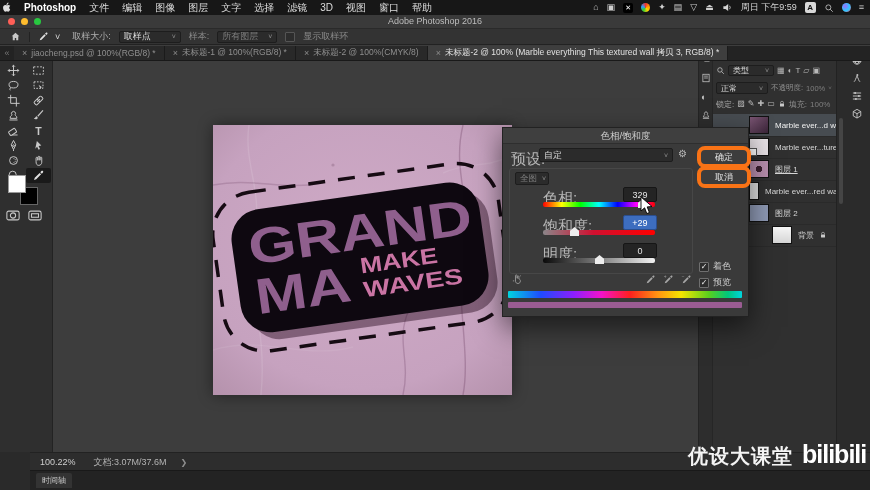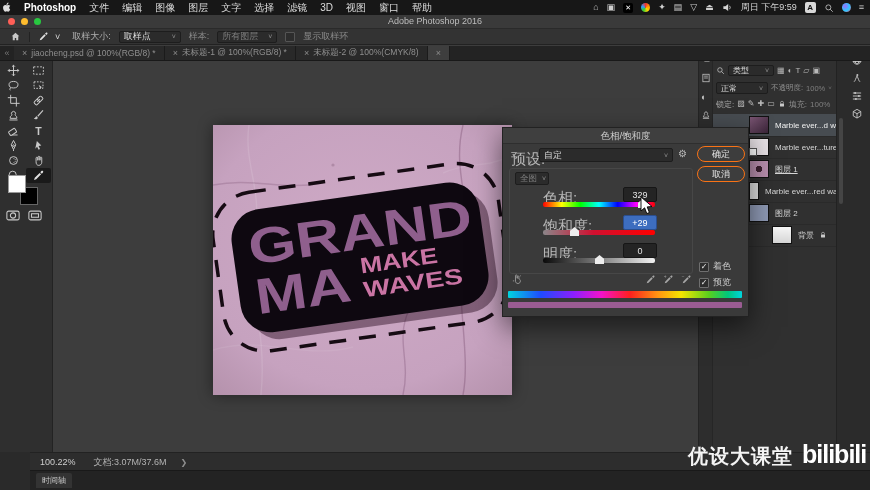--- a/index.html
+++ b/index.html
@@ -55,21 +55,21 @@
   #artwork{left:213px;top:125px;z-index:2;box-shadow:0 0 14px rgba(0,0,0,.45);}
   
   #dialog{left:502px;top:127px;width:245px;height:188px;background:#3a3a3a;border:1px solid #222;
           box-shadow:0 10px 26px rgba(0,0,0,.55);z-index:40;font-size:9px;}
   #dialog .title{position:absolute;left:0;top:0;width:100%;height:15px;text-align:center;line-height:15px;
                  color:#cfcfcf;font-size:9.5px;border-bottom:1px solid #2e2e2e;background:#3f3f3f;}
   .dlg-lbl{position:absolute;color:#b5b5b5;font-size:15px;}
   .vbox{position:absolute;background:#242424;border:1px solid #161616;border-radius:2px;color:#e4e4e4;
         font-size:9px;display:flex;align-items:center;justify-content:center;}
   .vbox.hl{background:#3d6dbf;color:#fff;border-color:#2b4e8e;}
-  .pillbtn{position:absolute;width:46px;height:14px;border:1px solid #f97316;border-radius:8px;background:#3d3d3d;
+  .pillbtn{position:absolute;width:46px;height:14px;border:4px solid #f97316;border-radius:8px;background:#3d3d3d;
            color:#e2e2e2;font-size:9px;display:flex;align-items:center;justify-content:center;}
   .slider{position:absolute;height:5px;border-radius:2px;}
   .thumb{position:absolute;width:9px;height:9px;background:#ededed;
          clip-path:polygon(50% 0,100% 42%,100% 100%,0 100%,0 42%);}
   #grp{position:absolute;left:6px;top:40px;width:182px;height:104px;border:1px solid #474747;border-radius:3px;}
   .spec{position:absolute;left:5px;width:234px;border-radius:1px;}
   .chkline{position:absolute;display:flex;align-items:center;gap:4px;color:#c9c9c9;font-size:9px;}
   
   #panelstrip{left:698px;top:46px;width:14px;height:406px;background:#2d2d2d;border-left:1px solid #242424;z-index:10;}
   #layerspanel{left:712px;top:46px;width:124px;height:406px;background:#303030;border-left:1px solid #262626;z-index:10;}
@@ -292,20 +292,21 @@
   <span class="tab">
     <span class="x">×</span>
     <span class="txt">未标题-1 @ 100%(RGB/8) *</span>
   </span>
   <span class="tab">
     <span class="x">×</span>
     <span class="txt">未标题-2 @ 100%(CMYK/8)</span>
   </span>
   <span class="tab active">
     <span class="x">×</span>
+    <span class="txt">未标题-2 @ 100% (Marble everything This textured wall 拷贝 3, RGB/8) *</span>
   </span>
 </div>
 
 <div id="toolbar" class="abs">
   <div class="toolgrid">
     <span class="tool">
         <svg width="13" height="13" viewBox="0 0 16 16" class="ic">
           <use href="#t-move"></use>
         </svg>
       </span>

